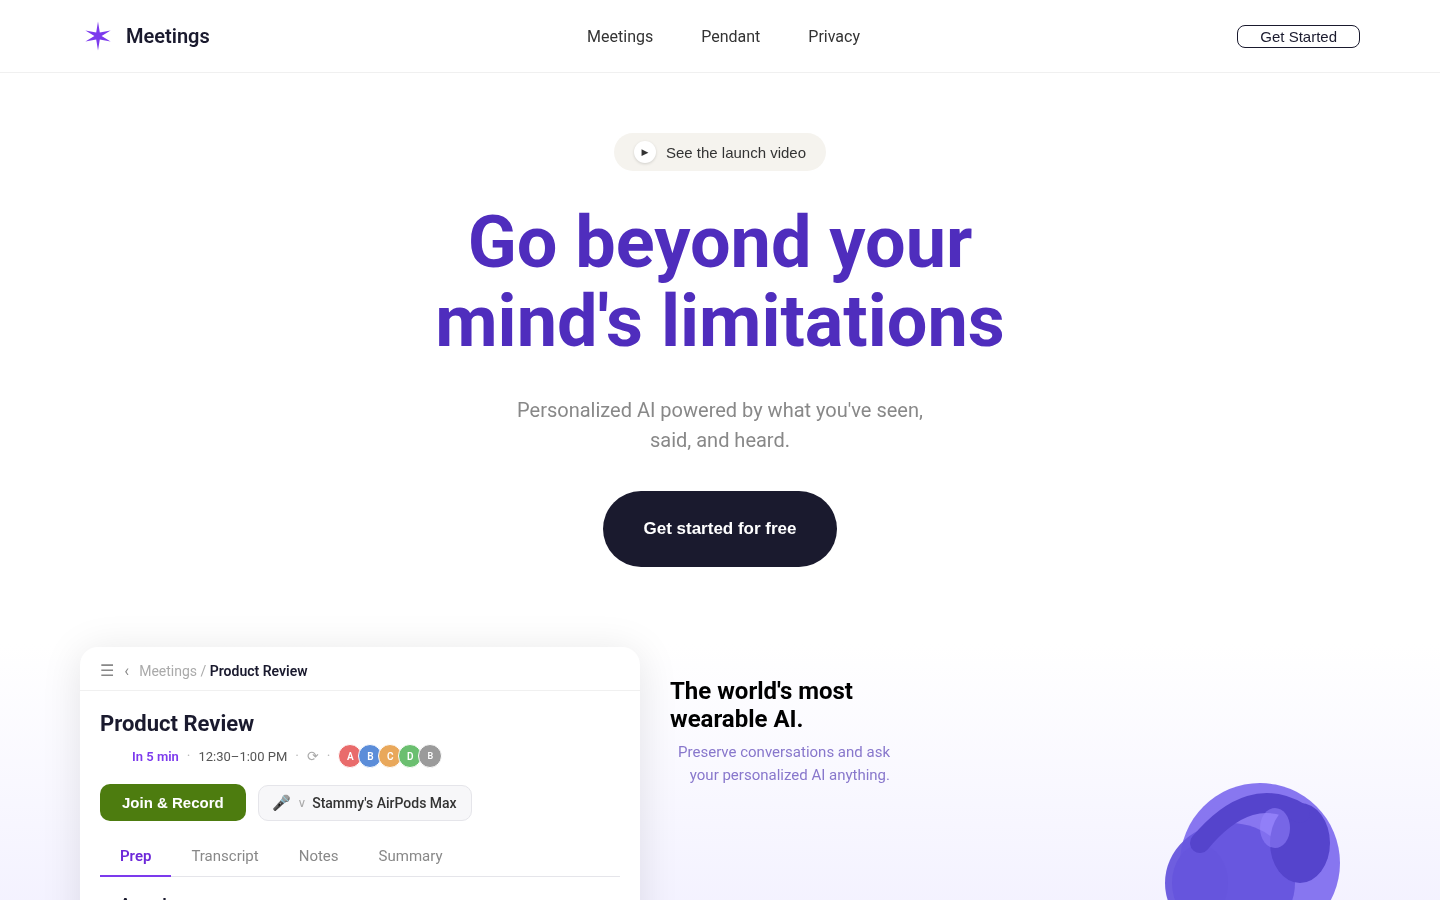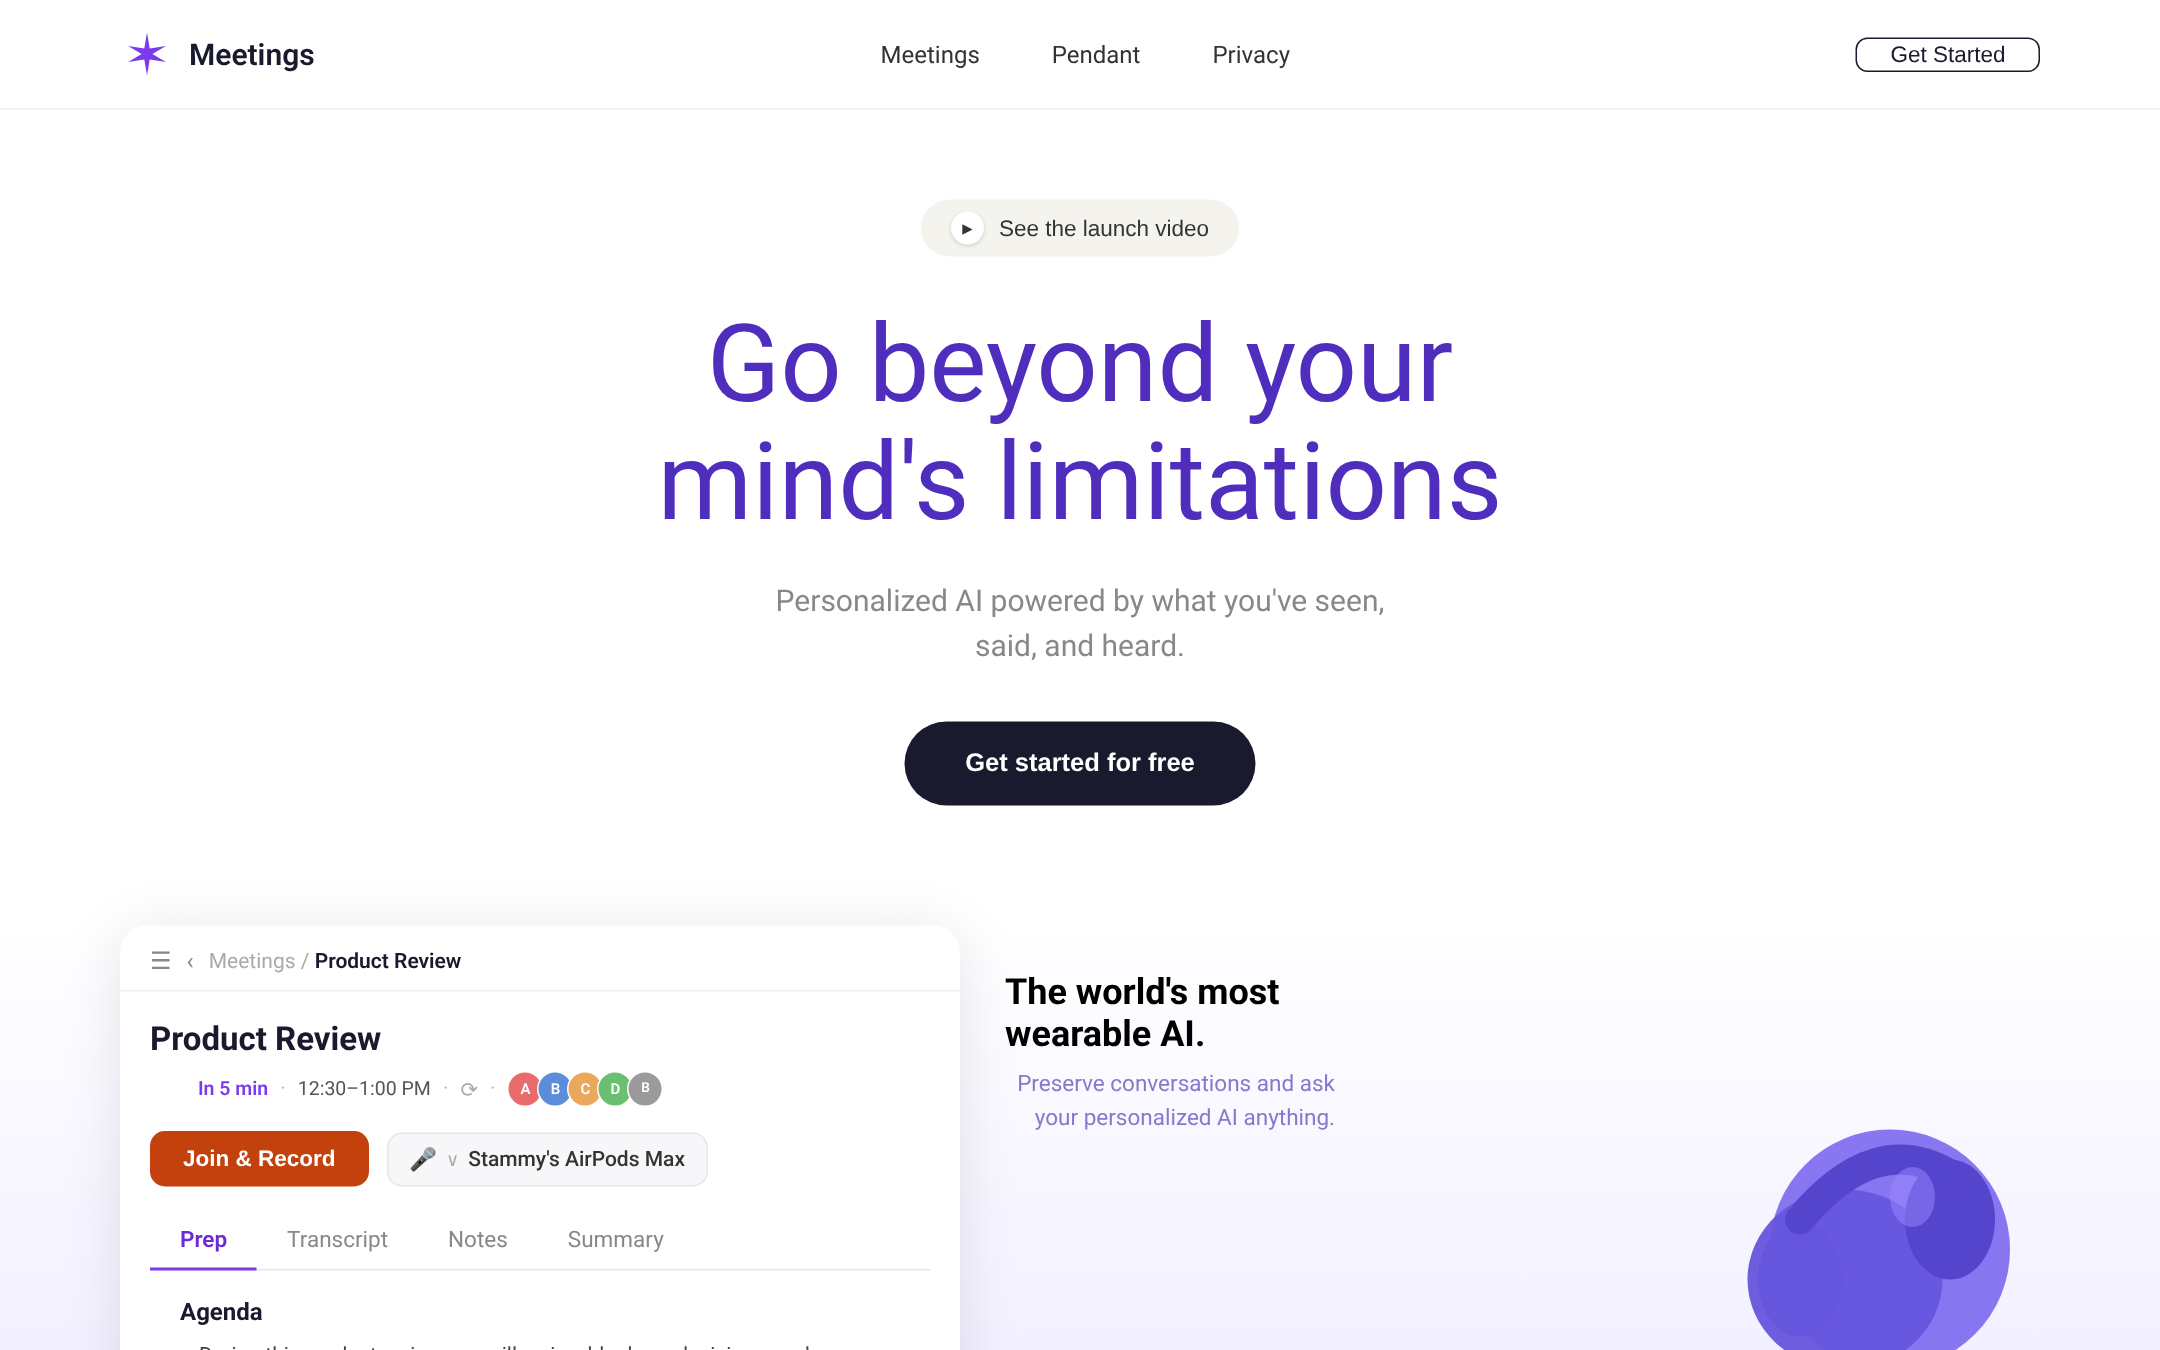--- a/index.html
+++ b/index.html
@@ -93,44 +93,44 @@
       color: #333;
     }
     .launch-badge-text {
       font-size: 15px;
       color: #333;
       font-weight: 400;
     }
 
     .hero-title {
       font-size: 72px;
-      font-weight: 400;
+      font-weight: 700;
       line-height: 1.1;
       color: #1a1033;
-      margin-bottom: 24px;
+      margin-bottom: 34px;
       max-width: 700px;
     }
     .hero-title span {
       color: #4f2dbd;
     }
 
     .hero-subtitle {
       font-size: 20px;
       color: #888;
       font-weight: 400;
       line-height: 1.5;
       margin-bottom: 36px;
       max-width: 440px;
     }
 
     .hero-btn {
       background: #1a1a2e;
       color: #fff;
       border: none;
-      padding: 18px 40px;
+      padding: 28px 40px;
       border-radius: 50px;
       font-size: 17px;
       font-weight: 600;
       cursor: pointer;
     }
 
     
     .demo-section {
       display: flex;
       justify-content: center;
@@ -237,21 +237,21 @@
     .avatar-d { background: #6bbf70; }
     .avatar-e { background: #9b9b9b; font-size: 9px; color: #fff; }
 
     .meeting-actions {
       display: flex;
       align-items: center;
       gap: 12px;
       margin-bottom: 16px;
     }
     .join-record-btn {
-      background: #c2410c;
+      background: #4d7c0f;
       color: #fff;
       border: none;
       padding: 10px 22px;
       border-radius: 10px;
       font-size: 15px;
       font-weight: 600;
       cursor: pointer;
     }
     .audio-selector {
       display: flex;

